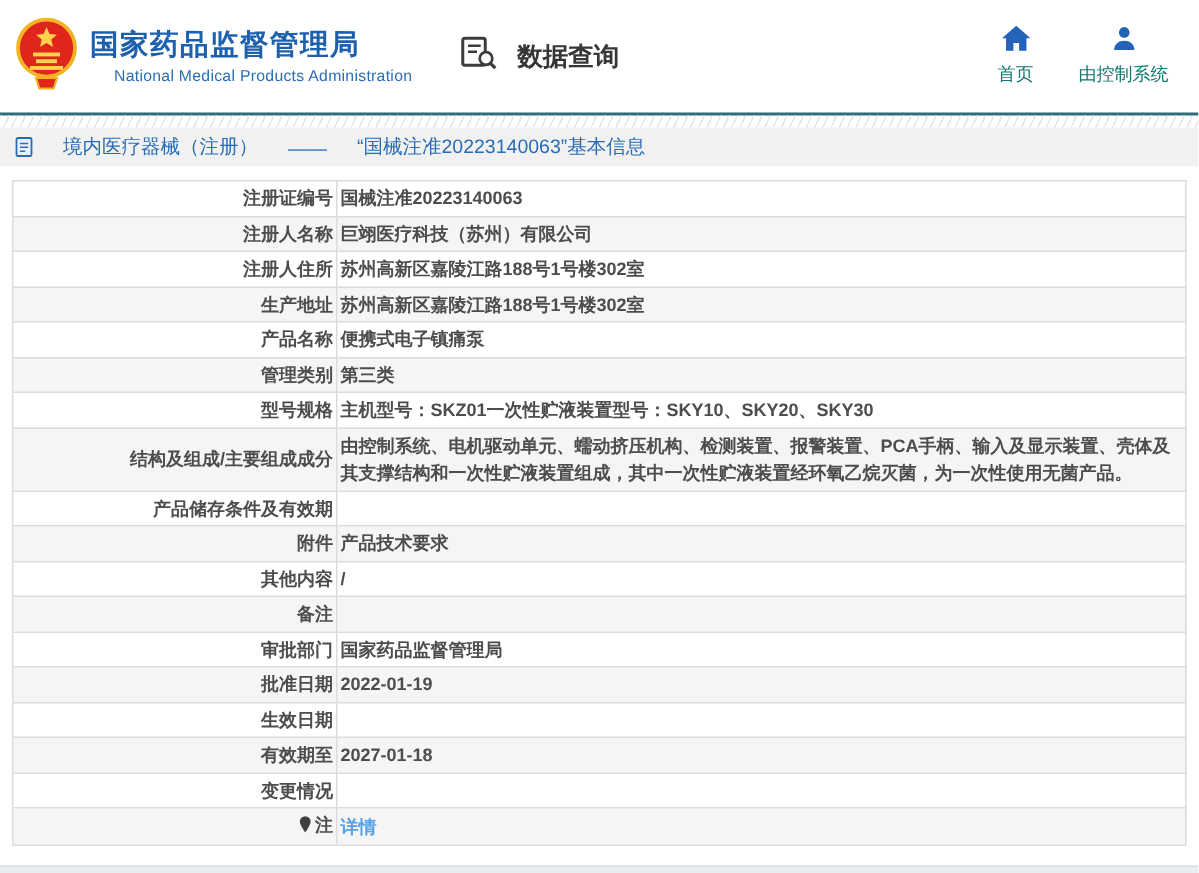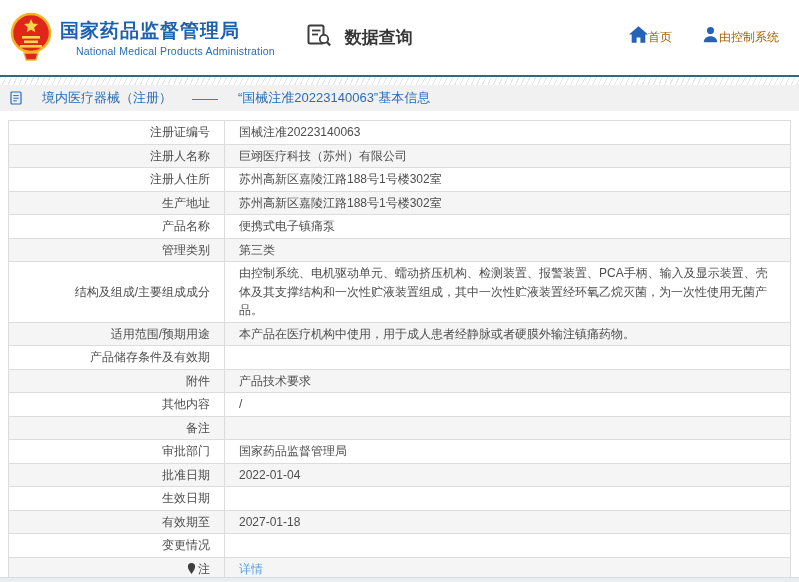--- a/index.html
+++ b/index.html
@@ -47,24 +47,24 @@
     cursor: pointer;
   }
   .header-nav {
     margin-left: auto;
     margin-right: 20px;
     display: flex;
     gap: 30px;
   }
   .nav-item {
     display: flex;
-    flex-direction: row;
+    flex-direction: column;
     align-items: center;
     font-size: 12px;
-    color: #a16207;
+    color: #0f766e;
     cursor: pointer;
   }
   .nav-item svg { margin-bottom: 7px; }
   
   .teal-line { height: 2px; background: #2e6b7c; }
   .hatch-band {
     height: 8px;
     background: repeating-linear-gradient(115deg, #e6e6e6 0 1px, transparent 1px 5px);
   }
   
@@ -83,25 +83,26 @@
   .table-wrap { margin: 9px 8px 0 8px; }
   table.info-table {
     border-collapse: collapse;
     width: 783px;
     font-size: 12px;
     color: #4d4d4d;
     table-layout: fixed;
   }
   table.info-table td {
     border: 1px solid #dcdcdc;
-    padding: 2px 14px;
+    padding: 2px 2px;
     line-height: 18.5px;
     height: 23px;
     vertical-align: middle;
     word-break: break-all;
+    font-weight: bold;
   }
   td.label-cell {
     width: 216px;
     text-align: right;
     color: #4d4d4d;
   }
   td.value-cell { text-align: left; }
   table.info-table tr:nth-child(even) { background: #f5f5f5; }
   table.info-table tr:nth-child(odd) { background: #ffffff; }
   a.detail-link {
@@ -205,28 +206,28 @@
         </tr>
         <tr>
           <td class="label-cell">产品名称</td>
           <td class="value-cell">便携式电子镇痛泵</td>
         </tr>
         <tr>
           <td class="label-cell">管理类别</td>
           <td class="value-cell">第三类</td>
         </tr>
         <tr>
+          <td class="label-cell">型号规格</td>
+          <td class="value-cell">主机型号：SKZ01一次性贮液装置型号：SKY10、SKY20、SKY30</td>
+        </tr>
+        <tr>
           <td class="label-cell">结构及组成/主要组成成分</td>
           <td class="value-cell">由控制系统、电机驱动单元、蠕动挤压机构、检测装置、报警装置、PCA手柄、输入及显示装置、壳体及其支撑结构和一次性贮液装置组成，其中一次性贮液装置经环氧乙烷灭菌，为一次性使用无菌产品。</td>
         </tr>
         <tr>
-          <td class="label-cell">适用范围/预期用途</td>
-          <td class="value-cell">本产品在医疗机构中使用，用于成人患者经静脉或者硬膜外输注镇痛药物。</td>
-        </tr>
-        <tr>
           <td class="label-cell">产品储存条件及有效期</td>
           <td class="value-cell"></td>
         </tr>
         <tr>
           <td class="label-cell">附件</td>
           <td class="value-cell">产品技术要求</td>
         </tr>
         <tr>
           <td class="label-cell">其他内容</td>
           <td class="value-cell">/</td>
@@ -234,21 +235,21 @@
         <tr>
           <td class="label-cell">备注</td>
           <td class="value-cell"></td>
         </tr>
         <tr>
           <td class="label-cell">审批部门</td>
           <td class="value-cell">国家药品监督管理局</td>
         </tr>
         <tr>
           <td class="label-cell">批准日期</td>
-          <td class="value-cell">2022-01-04</td>
+          <td class="value-cell">2022-01-19</td>
         </tr>
         <tr>
           <td class="label-cell">生效日期</td>
           <td class="value-cell"></td>
         </tr>
         <tr>
           <td class="label-cell">有效期至</td>
           <td class="value-cell">2027-01-18</td>
         </tr>
         <tr>

